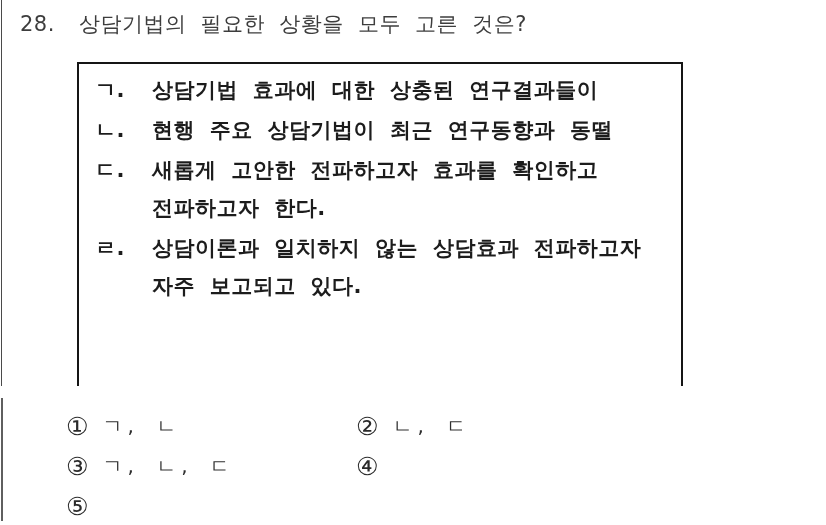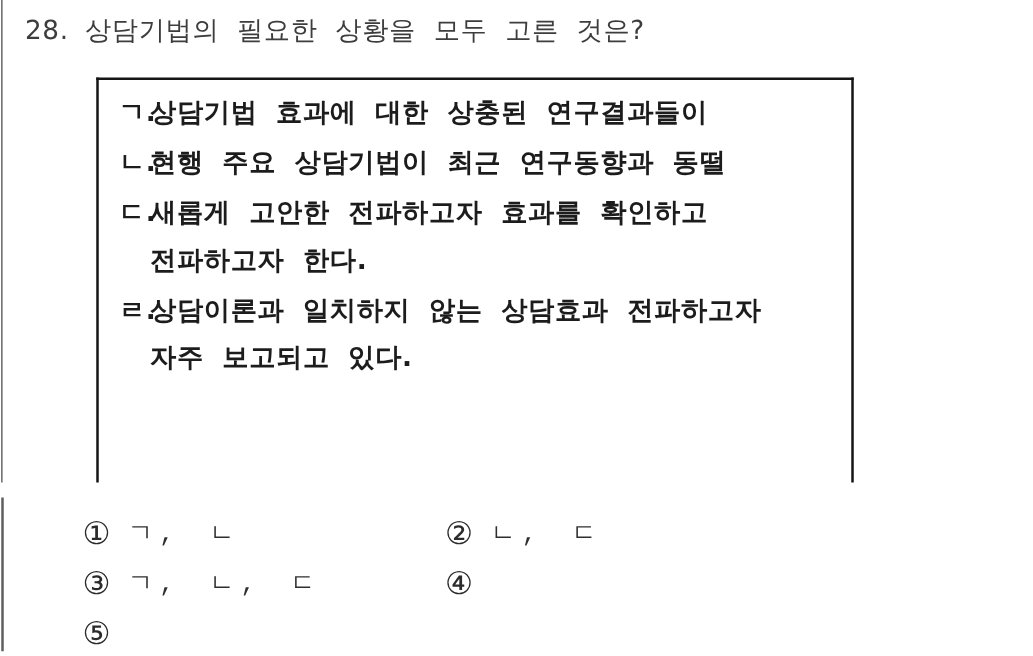--- a/index.html
+++ b/index.html
@@ -37,21 +37,21 @@
   .question-title {
     position: absolute;
     left: 20px;
     top: 10px;
     font-size: 21px;
     color: #3d3d3d;
     letter-spacing: 0.5px;
     word-spacing: 7px;
     white-space: nowrap;
   }
-  .question-number { margin-right: 13px; }
+  .question-number { margin-right: 24px; }
 
   
   .options-box {
     position: absolute;
     left: 77px;
     top: 62px;
     width: 606px;
     height: 324px;
     box-sizing: border-box;
     border: 2px solid #151515;
@@ -65,21 +65,21 @@
     color: #1c1c1c;
     line-height: 38px;
     letter-spacing: 0.5px;
     word-spacing: 7px;
     margin-bottom: 2px;
   }
   .item-label {
     width: 25px;
     flex-shrink: 0;
   }
-  .item-text { flex: 1; }
+  .item-text { flex: 1; margin-left: 32px; }
 
   
   .choices {
     position: absolute;
     left: 66px;
     top: 406px;
     display: grid;
     grid-template-columns: 290px auto;
   }
   .choice {
@@ -93,21 +93,20 @@
     line-height: 1;
     color: #2b2b2b;
   }
   .choice-text {
     margin-left: 14px;
     font-size: 20px;
     color: #2e2e2e;
     letter-spacing: 5px;
     word-spacing: 6px;
     white-space: nowrap;
-    font-family: Liberation Mono, monospace;
   }
 </style>
 </head>
 <body>
 
 <div class="rule-top"></div>
 <div class="rule-bottom"></div>
 
 <div class="question-title">
   <span class="question-number">28.</span><span>상담기법의 필요한 상황을 모두 고른 것은?</span>

